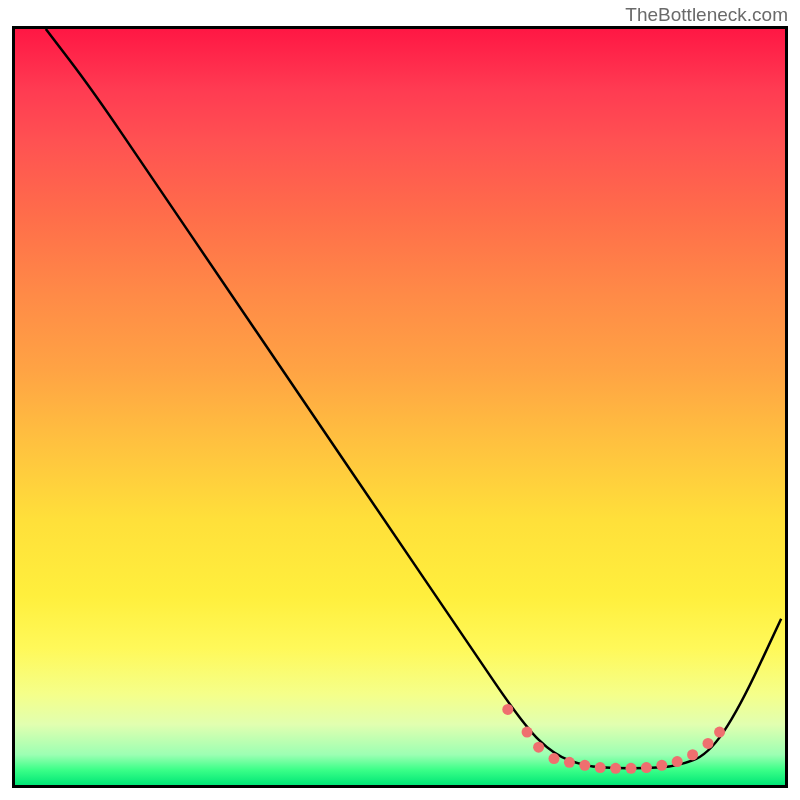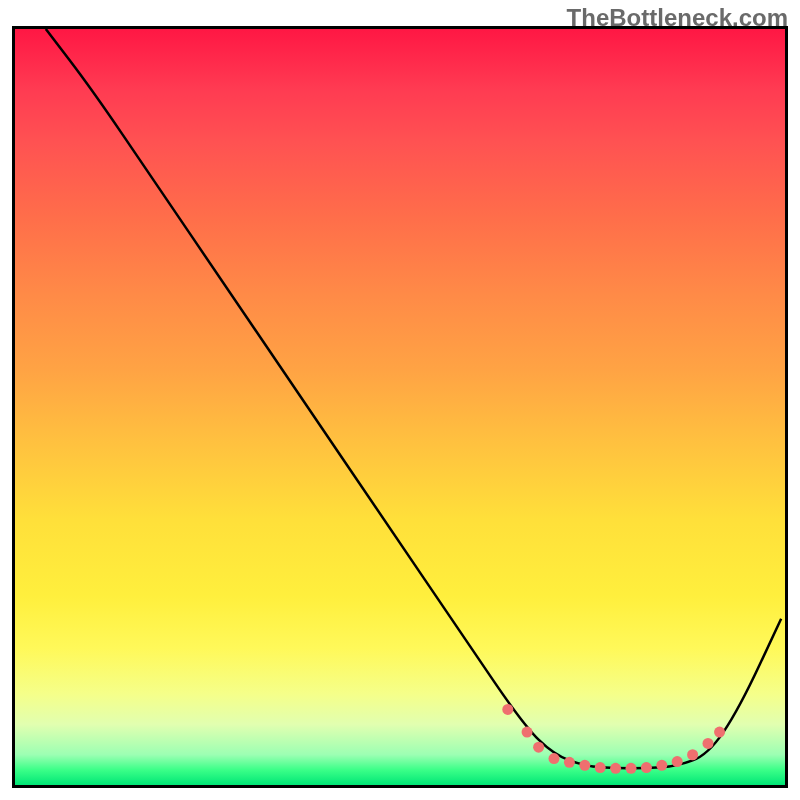--- a/index.html
+++ b/index.html
@@ -7,22 +7,22 @@
   width: 800px;
   height: 800px;
   background: #ffffff;
   position: relative;
   font-family: Arial, sans-serif;
 }
 .watermark {
   position: absolute;
   top: 4px;
   right: 12px;
-  font-size: 24px;
-  font-weight: bold;
+  font-size: 19px;
+  font-weight: normal;
   color: #6a6a6a;
   z-index: 10;
 }
 .chart-container {
   position: absolute;
   top: 26px;
   left: 12px;
   width: 776px;
   height: 762px;
 }

